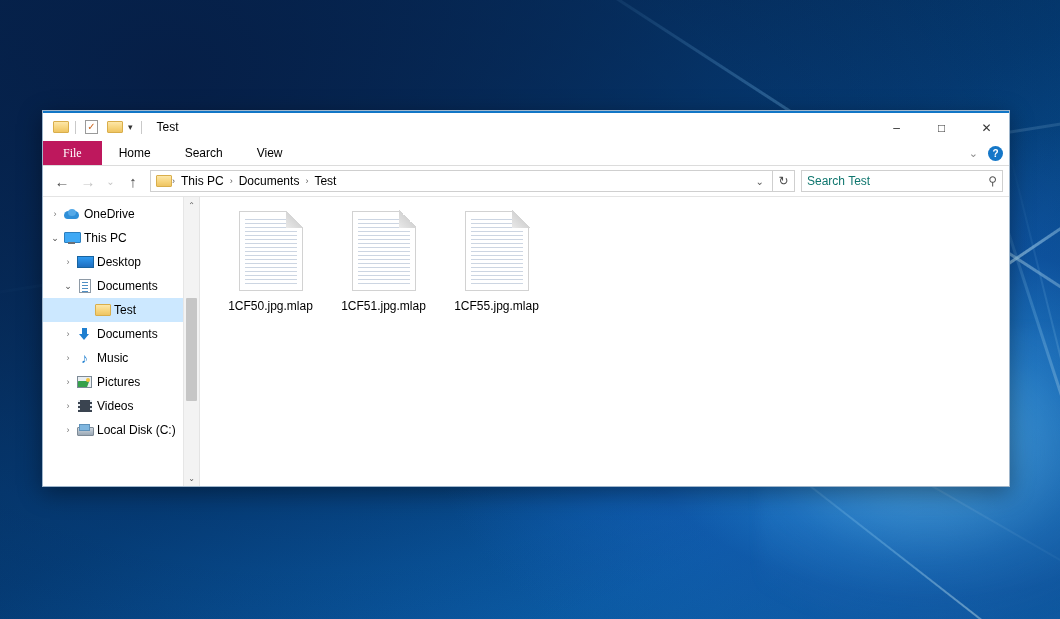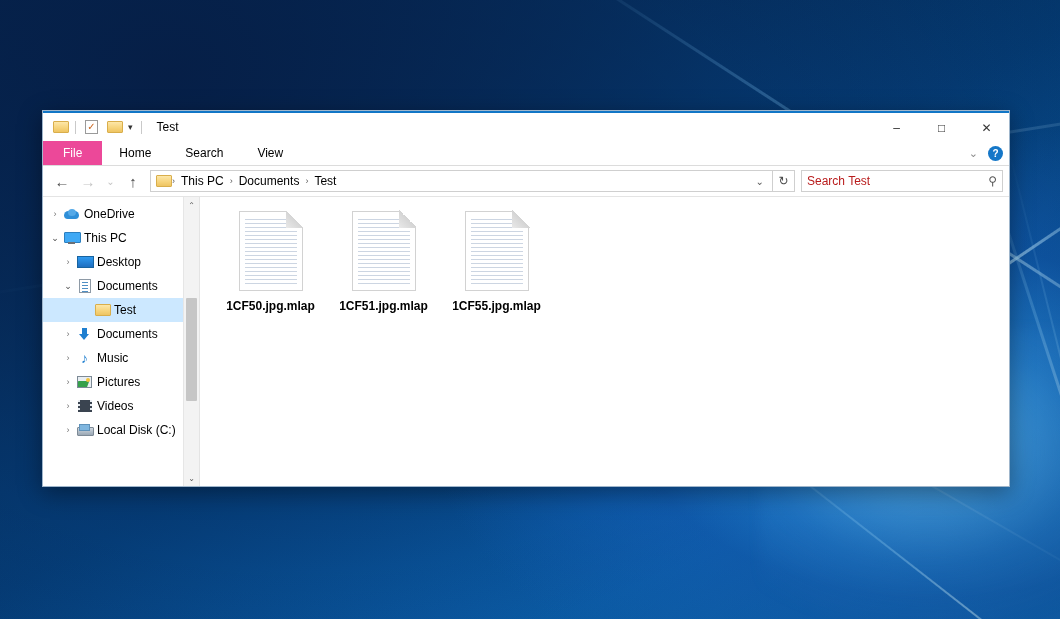--- a/index.html
+++ b/index.html
@@ -112,21 +112,21 @@
     border-bottom:1px solid #dcdcdc;
     display:flex; align-items:stretch;
     position:relative;
     flex: 0 0 auto;
   }
   .tab {
     display:flex; align-items:center; padding:0 17px;
     font-size:12px; color:#000; white-space:nowrap;
   }
   .tab.file {
-    background:#ec4899; color:#ffffff; padding:0 20px;
+    background:#be185d; color:#ffffff; padding:0 20px;font-family:Liberation Serif, serif;
   }
   .ribbon-right {
     position:absolute; right:6px; top:0; height:25px;
     display:flex; align-items:center; gap:10px;
   }
   .chev-down { color:#8a8a8a; font-size:11px; }
   .help-ico {
     width:15px; height:15px; border-radius:50%;
     background:#1577c8; color:#fff; font-size:10px; font-weight:bold;
     display:flex; align-items:center; justify-content:center;
@@ -159,21 +159,21 @@
     width:22px; height:22px; display:flex; align-items:center; justify-content:center;
     border:1px solid #cfcfcf; border-left:none; background:#fff;
     font-size:12px; color:#4a4a4a;
   }
 
   .searchbox {
     width:202px; height:22px; margin-left:6px;
     border:1px solid #cfcfcf; background:#fff;
     display:flex; align-items:center; padding:0 5px;
   }
-  .search-ph { font-size:12px; color:#b91c1c; flex:1; white-space:nowrap; }
+  .search-ph { font-size:12px; color:#0f766e; flex:1; white-space:nowrap; }
   .search-ico { color:#5a5a5a; font-size:12px; }
 
   
   .body {
     flex:1; display:flex; min-height:0;
     border-top:1px solid #e4e4e4;
   }
 
   
   .sidebar {
@@ -286,21 +286,21 @@
     background:#c6c6c6; border-radius:1px;
   }
 
   .splitter { width:1px; background:#e4e4e4; flex:0 0 auto; }
 
   
   .filepane {
     flex:1; background:#fff; position:relative; overflow:hidden;
     padding:12px 0 0 14px;
   }
-  .filegrid { display:flex; flex-wrap:wrap; gap:14px 0;font-weight:bold; }
+  .filegrid { display:flex; flex-wrap:wrap; gap:14px 0; }
   .fileitem {
     width:113px; display:flex; flex-direction:column; align-items:center;
     padding-top:2px;
   }
   .doc-wrap { position:relative; width:64px; height:80px; }
   .doc-body {
     position:absolute; inset:0;
     background:#ffffff;
     border:1px solid #d2d2d2;
     overflow:hidden;

